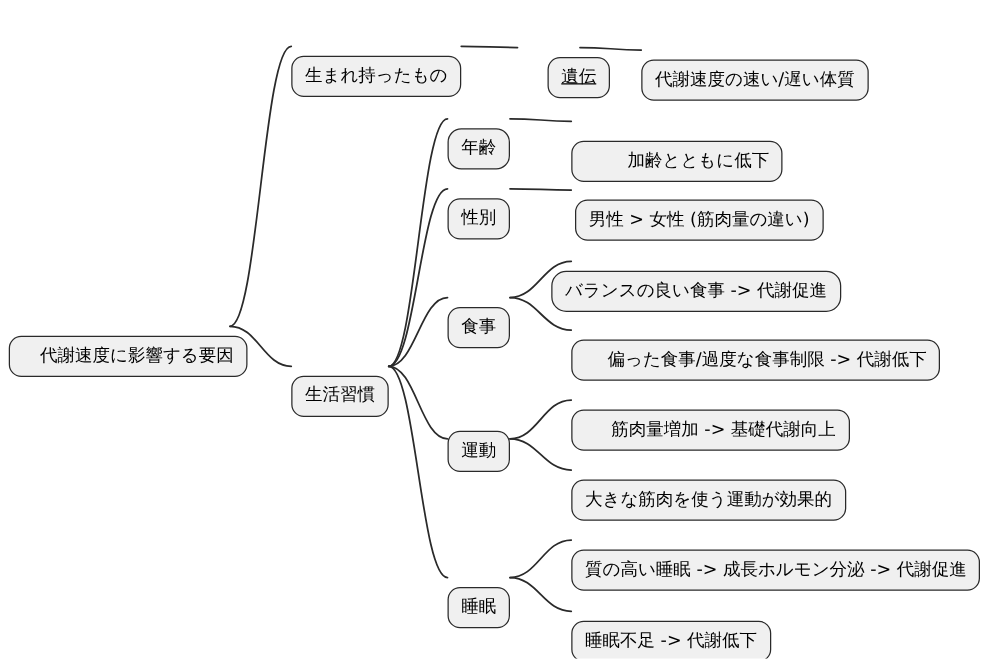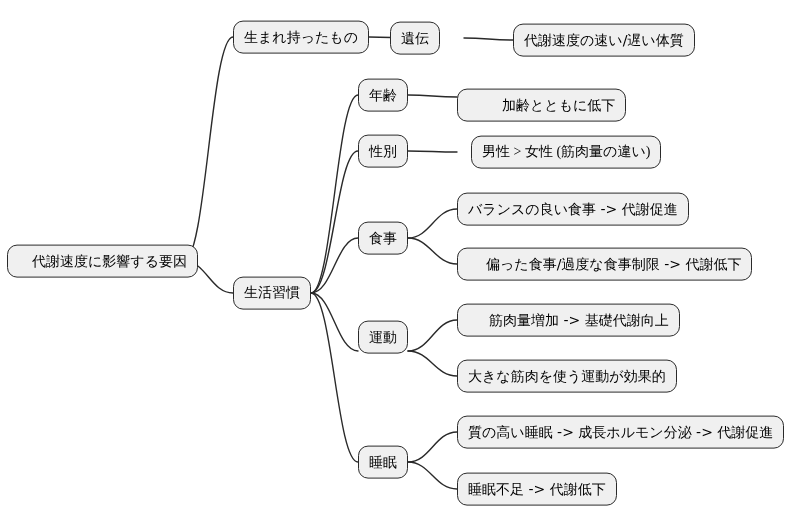--- a/index.html
+++ b/index.html
@@ -34,20 +34,21 @@
     box-sizing: border-box;
     background: var(--node-fill, #f0f0f0);
     border: 1.5px solid var(--node-border, #2a2a2a);
     border-radius: 10px;
     padding: 7px 10px;
     font-size: 14px;
     line-height: 1.2;
     color: var(--text, #000000);
     white-space: nowrap;
     text-align: center;
+    margin-top: 24px;
   }
 </style>
 </head>
 <body>
 
 <div class="canvas">
   <svg id="edges" width="792" height="527" viewBox="0 0 792 527" xmlns="http://www.w3.org/2000/svg">
       <path d="M 184 261 C 206.05 261, 210.95 37, 233 37"></path>
       <path d="M 184 261 C 206.05 261, 210.95 293, 233 293"></path>
       <path d="M 369 37 C 389.25 37, 393.75 38, 414 38"></path>
@@ -62,29 +63,29 @@
       <path d="M 408 238 C 430.05 238, 434.95 209, 457 209"></path>
       <path d="M 408 238 C 430.05 238, 434.95 264, 457 264"></path>
       <path d="M 408 351 C 430.05 351, 434.95 320, 457 320"></path>
       <path d="M 408 351 C 430.05 351, 434.95 376, 457 376"></path>
       <path d="M 408 462 C 430.05 462, 434.95 432, 457 432"></path>
       <path d="M 408 462 C 430.05 462, 434.95 489, 457 489"></path>
     </svg>
   <div id="nodes">
       <div class="node" style="left: 7px; top: 261px; padding-left: 24px;">代謝速度に影響する要因</div>
       <div class="node" style="left: 233px; top: 37px;">生まれ持ったもの</div>
-      <div class="node" style="left: 390px; top: 38px;">遺伝</div>
+      <div class="node" style="left: 438px; top: 38px; text-decoration: underline;">遺伝</div>
       <div class="node" style="left: 513px; top: 40px;">代謝速度の速い/遅い体質</div>
       <div class="node" style="left: 233px; top: 293px; font-family: Liberation Serif, serif;">生活習慣</div>
-      <div class="node" style="left: 358px; top: 95px;">年齢</div>
+      <div class="node" style="left: 358px; top: 95px; border-radius: 11px;">年齢</div>
       <div class="node" style="left: 457px; top: 105px; padding-left: 44px;">加齢とともに低下</div>
       <div class="node" style="left: 358px; top: 151px;">性別</div>
-      <div class="node" style="left: 471px; top: 152px; font-family: Liberation Serif, serif;">男性 &gt; 女性 (筋肉量の違い)</div>
+      <div class="node" style="left: 460px; top: 152px;">男性 &gt; 女性 (筋肉量の違い)</div>
       <div class="node" style="left: 358px; top: 238px;">食事</div>
-      <div class="node" style="left: 457px; top: 209px;">バランスの良い食事 -&gt; 代謝促進</div>
+      <div class="node" style="left: 441px; top: 209px; border-radius: 12px;">バランスの良い食事 -&gt; 代謝促進</div>
       <div class="node" style="left: 457px; top: 264px; padding-left: 28px;">偏った食事/過度な食事制限 -&gt; 代謝低下</div>
       <div class="node" style="left: 358px; top: 337px;">運動</div>
       <div class="node" style="left: 457px; top: 320px; padding-left: 31px;">筋肉量増加 -&gt; 基礎代謝向上</div>
       <div class="node" style="left: 457px; top: 376px;">大きな筋肉を使う運動が効果的</div>
       <div class="node" style="left: 358px; top: 462px; text-align: right;">睡眠</div>
       <div class="node" style="left: 457px; top: 432px;">質の高い睡眠 -&gt; 成長ホルモン分泌 -&gt; 代謝促進</div>
       <div class="node" style="left: 457px; top: 489px;">睡眠不足 -&gt; 代謝低下</div>
     </div>
 </div>
 

